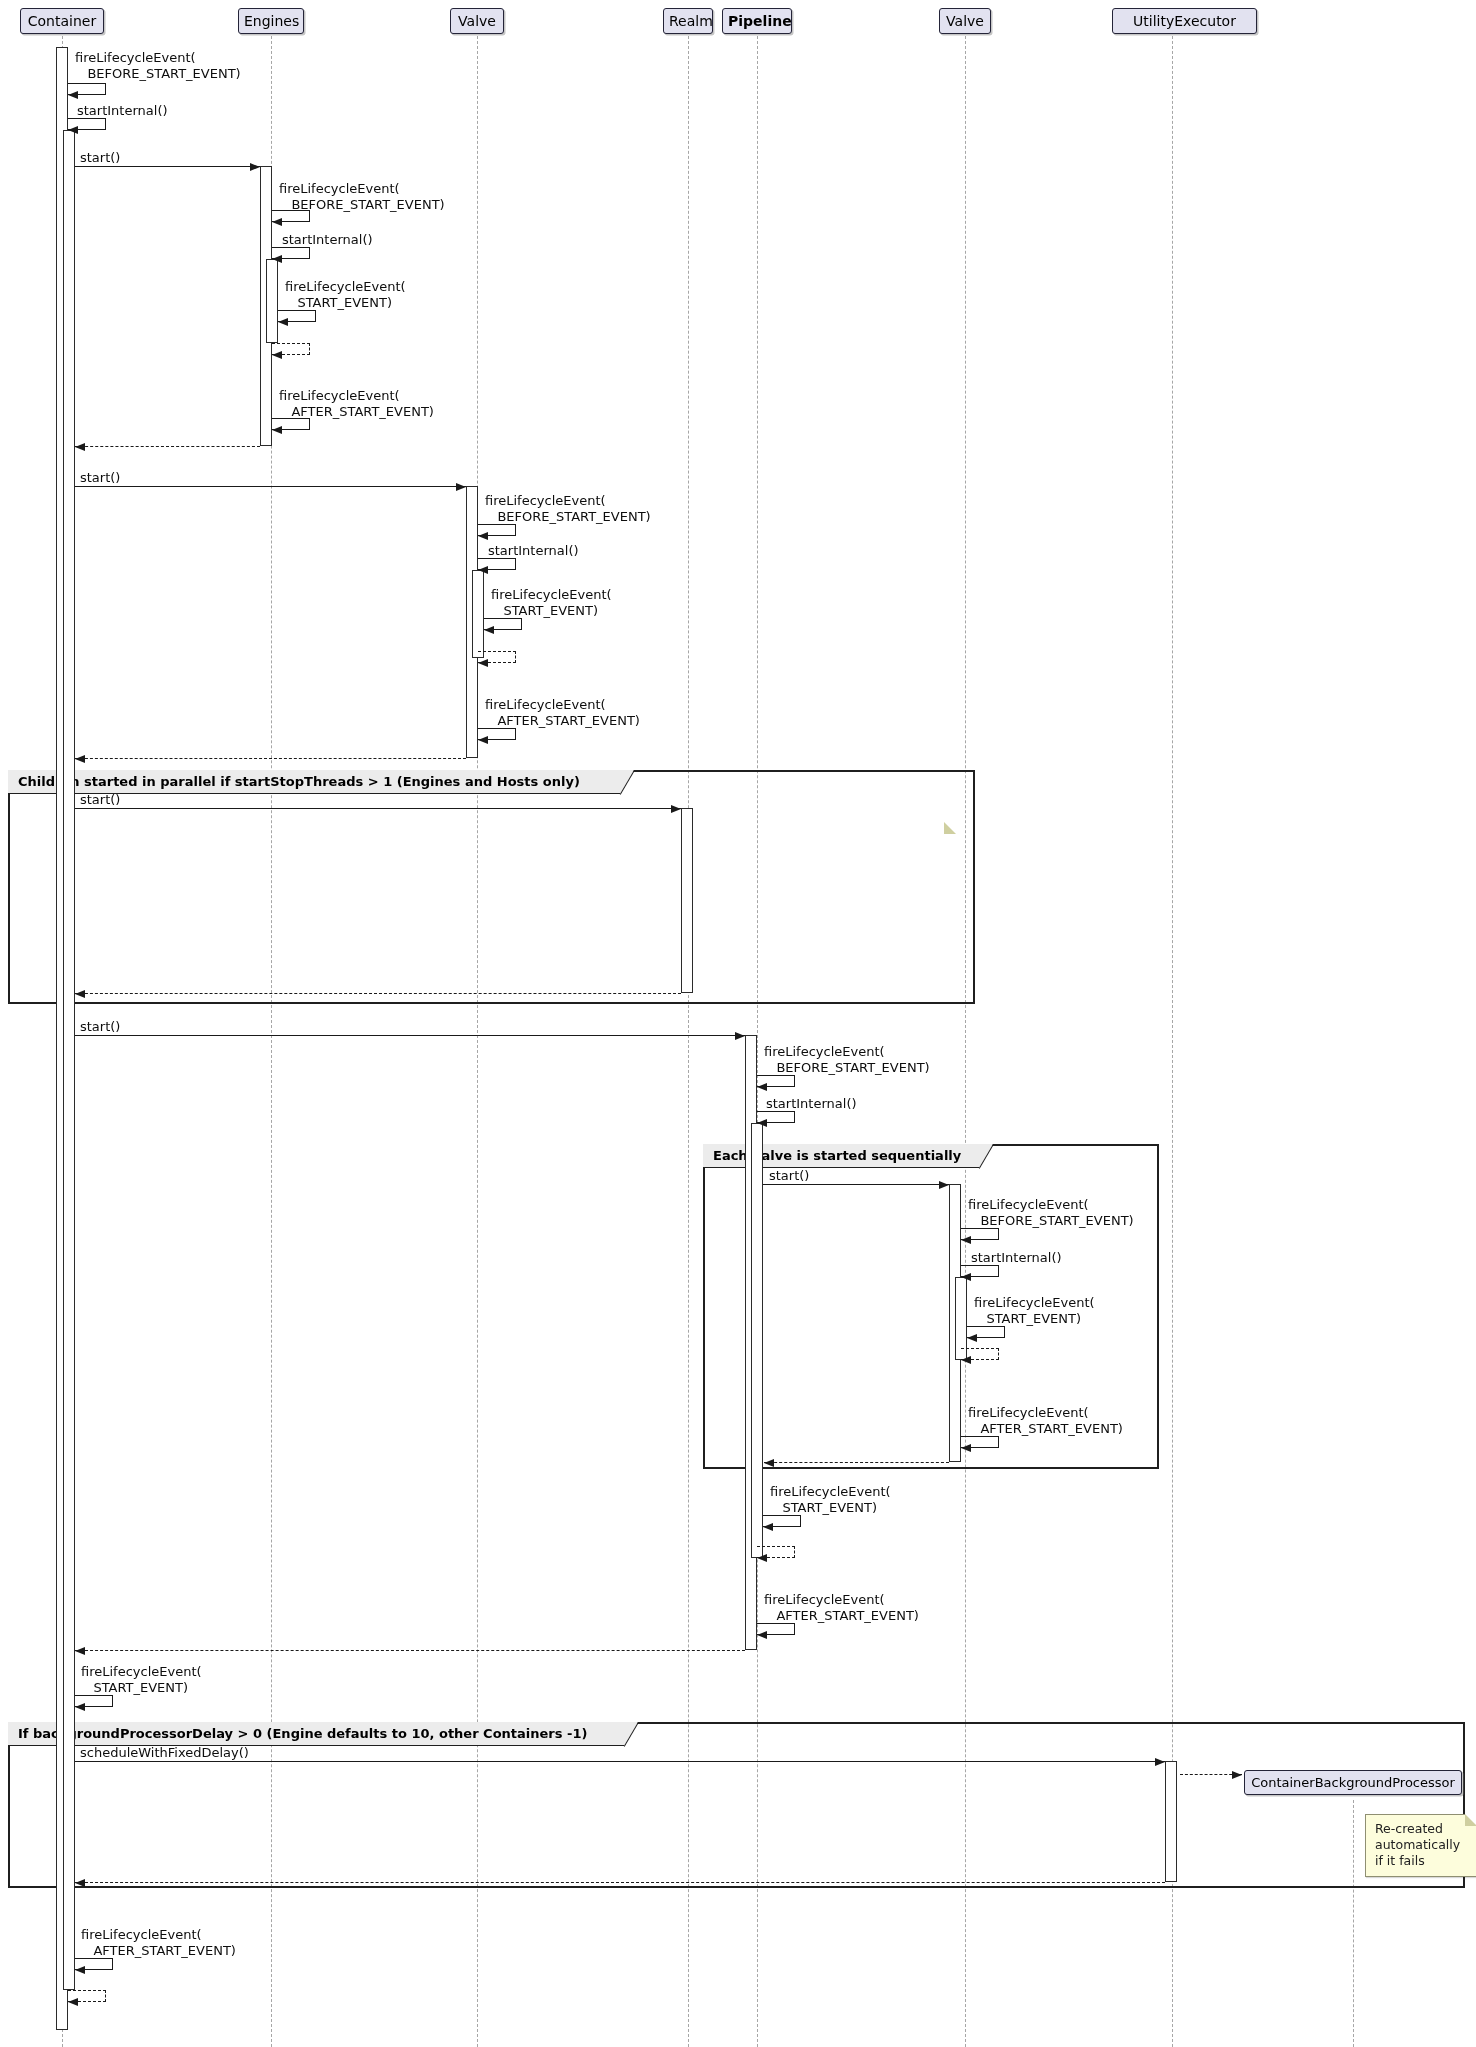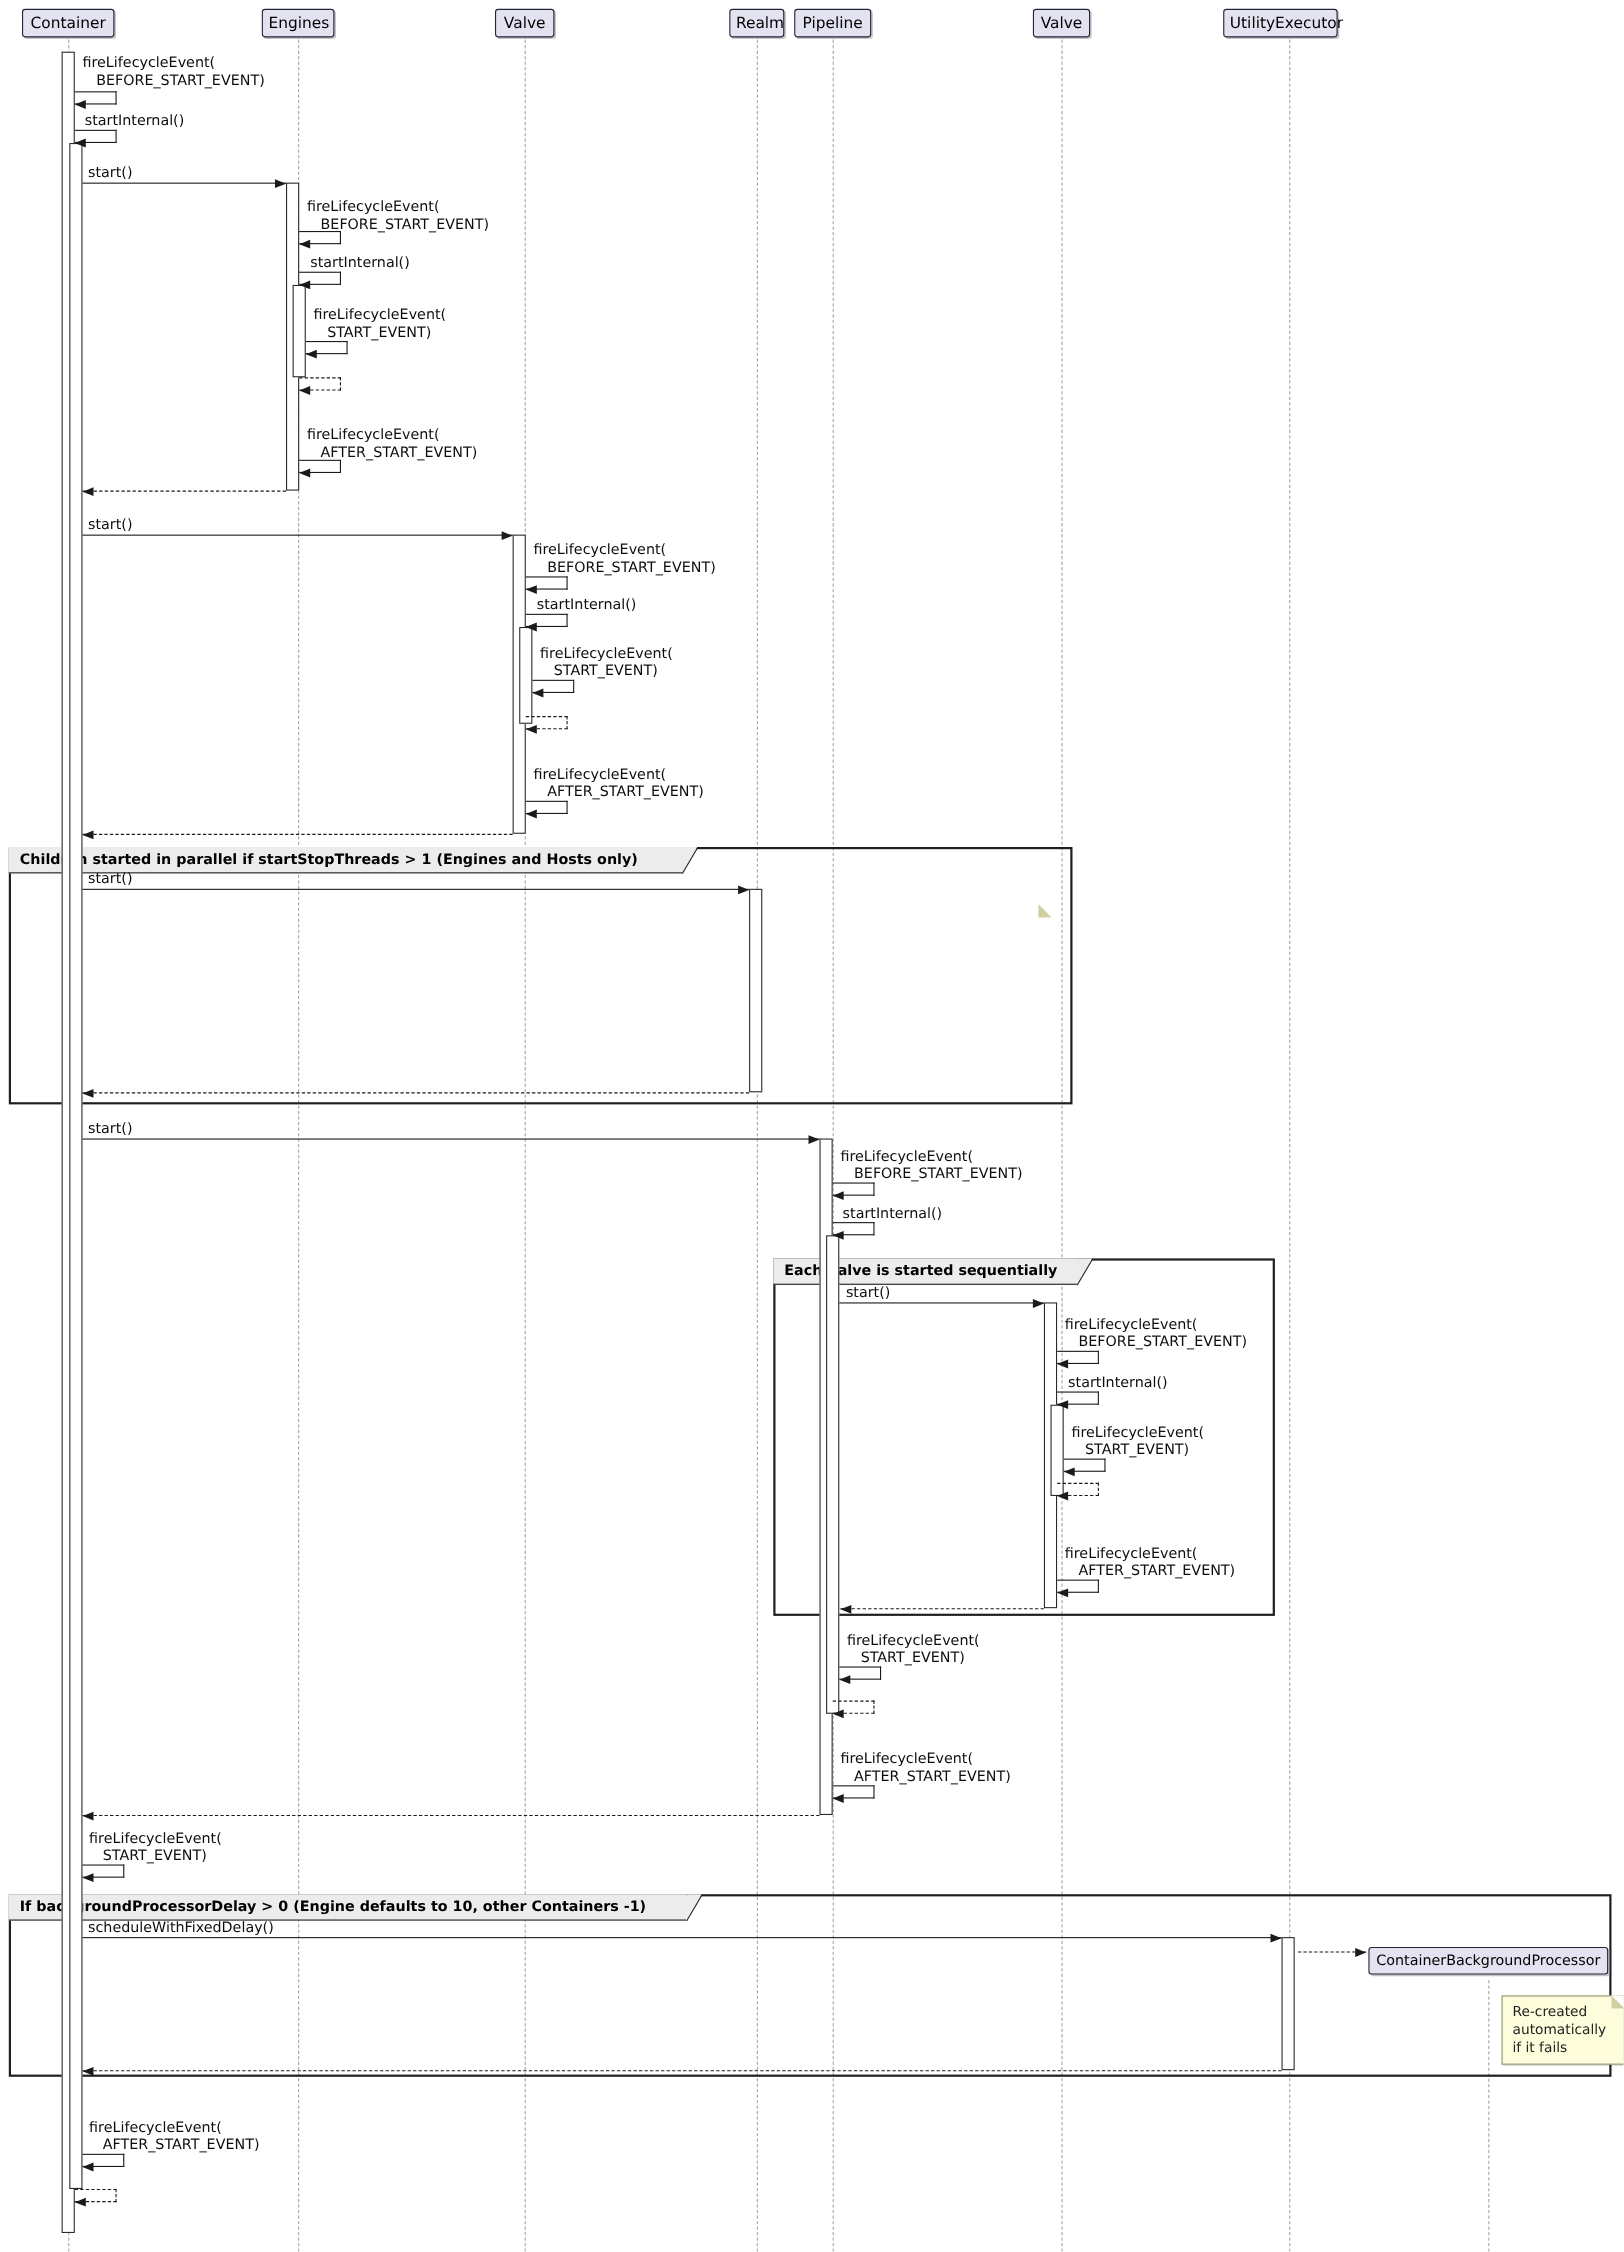--- a/index.html
+++ b/index.html
@@ -33,25 +33,25 @@
 <div id="diagram">
     <div class="lifeline" style="left: 62px; top: 36px; height: 2011px;"></div>
     <div class="pbox" style="left: 20px; top: 8px; width: 84px;">Container</div>
     <div class="lifeline" style="left: 271px; top: 36px; height: 2011px;"></div>
     <div class="pbox" style="left: 238px; top: 8px; width: 66px;">Engines</div>
     <div class="lifeline" style="left: 477px; top: 36px; height: 2011px;"></div>
     <div class="pbox" style="left: 450px; top: 8px; width: 54px;">Valve</div>
     <div class="lifeline" style="left: 688px; top: 36px; height: 2011px;"></div>
     <div class="pbox" style="left: 663px; top: 8px; width: 50px;">Realm</div>
     <div class="lifeline" style="left: 757px; top: 36px; height: 2011px;"></div>
-    <div class="pbox" style="left: 722px; top: 8px; width: 70px;">Pipeline</div>
+    <div class="pbox" style="left: 722px; top: 8px; width: 70px; font-weight: bold;">Pipeline</div>
     <div class="lifeline" style="left: 965px; top: 36px; height: 2011px;"></div>
     <div class="pbox" style="left: 939px; top: 8px; width: 52px;">Valve</div>
     <div class="lifeline" style="left: 1172px; top: 36px; height: 2011px;"></div>
-    <div class="pbox" style="left: 1112px; top: 8px; width: 104px;">UtilityExecutor</div>
+    <div class="pbox" style="left: 1112px; top: 8px; width: 145px;">UtilityExecutor</div>
     <div class="lifeline" style="left: 1353px; top: 1800px; height: 247px;"></div>
     <div class="pbox" style="left: 1244px; top: 1770px; width: 218px; font-size: 13px;">ContainerBackgroundProcessor</div>
     <div class="frame" style="left: 8px; top: 770px; width: 967px; height: 234px;"></div>
     <div class="fhead" style="left: 8px; top: 770px; width: 612px;"></div>
     <div class="ftri" style="left: 620px; top: 770px;"></div>
     <div class="fdiag" style="left: 634px; top: 770px;"></div>
     <div class="ftitle" style="left: 8px; top: 770px; max-width: 622px;">Children started in parallel if startStopThreads &gt; 1 (Engines and Hosts only)</div>
     <div class="frame" style="left: 703px; top: 1144px; width: 456px; height: 325px;"></div>
     <div class="fhead" style="left: 703px; top: 1144px; width: 276px;"></div>
     <div class="ftri" style="left: 979px; top: 1144px;"></div>

